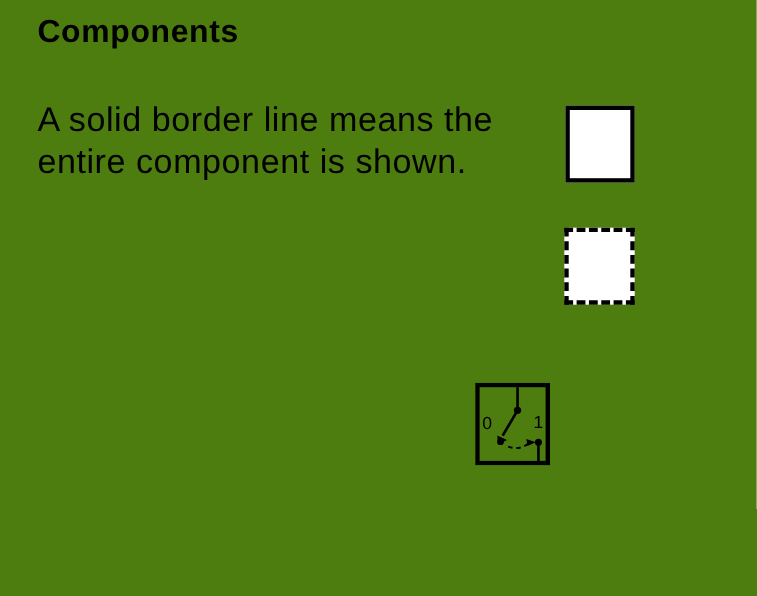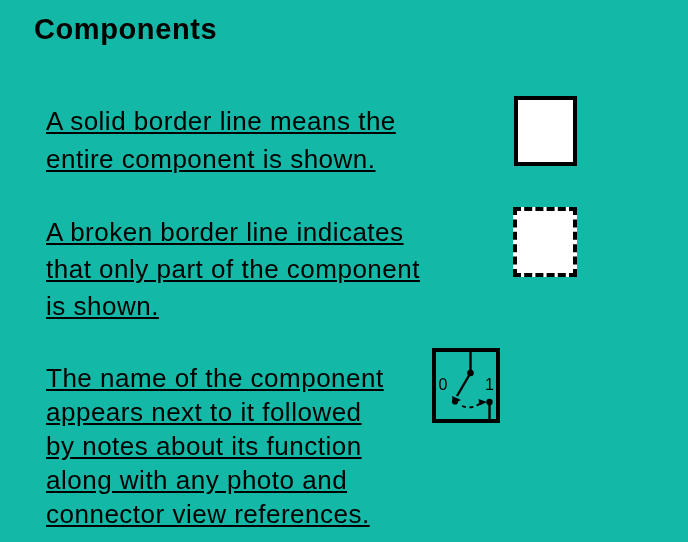--- a/index.html
+++ b/index.html
@@ -4,43 +4,42 @@
 <style>
   html, body {
     margin: 0;
     padding: 0;
     background: #ffffff;
   }
   .page {
     position: relative;
     width: 688px;
     height: 542px;
-    background: #14b8a6;
+    background: #4d7c0f;
     color: #000000;
     font-family: "Liberation Sans", sans-serif;
     overflow: hidden;
   }
   .title {
     position: absolute;
     left: 34px;
     top: 13px;
     margin: 0;
     font-size: 29px;
     font-weight: bold;
     letter-spacing: 0.6px;
     white-space: pre;
   }
   .para {
     position: absolute;
-    margin: 16px;
-    font-size: 26px;
+    margin: 4px;
+    font-size: 31px;
     letter-spacing: 0.5px;
     white-space: pre;
     color: #000000;
-    text-decoration: underline;
   }
   .para-1 { left: 30px; top: 86px;  line-height: 38px; }
   .para-2 { left: 30px; top: 198px; line-height: 37px; }
   .para-3 { left: 30px; top: 345px; line-height: 34px; }
   .solid-box {
     position: absolute;
     left: 514px;
     top: 96px;
     width: 63px;
     height: 70px;
@@ -86,31 +85,23 @@
 
 <div class="page">
 
   <h1 class="title">Components</h1>
 
   <p class="para para-1">A solid border line means the
 entire component is shown.</p>
 
   <div class="solid-box"></div>
 
-  <p class="para para-2">A broken border line indicates
-that only part of the component
-is shown.</p>
 
   <div class="dashed-box"></div>
 
-  <p class="para para-3">The name of the component
-appears next to it followed
-by notes about its function
-along with any photo and
-connector view references.</p>
 
   <svg class="switch-fig" viewBox="0 0 68 75">
     <rect x="2" y="2" width="64" height="71" fill="none" stroke="#000000" stroke-width="4"></rect>
     <line x1="38.5" y1="4" x2="38.5" y2="24" stroke="#000000" stroke-width="2.4"></line>
     <circle cx="38.5" cy="25" r="3.3" fill="#000000"></circle>
     <line x1="38.5" y1="25" x2="25" y2="48" stroke="#000000" stroke-width="2.4"></line>
     <polygon points="21,56 20,48 29,52" fill="#000000"></polygon>
     <circle cx="23" cy="53.5" r="3.1" fill="#000000"></circle>
     <path d="M 30 58 Q 40 61.5 48 55.5" fill="none" stroke="#000000" stroke-width="1.8" stroke-dasharray="4 3.5"></path>
     <polygon points="55,54 46.5,51 47.5,57.5" fill="#000000"></polygon>

